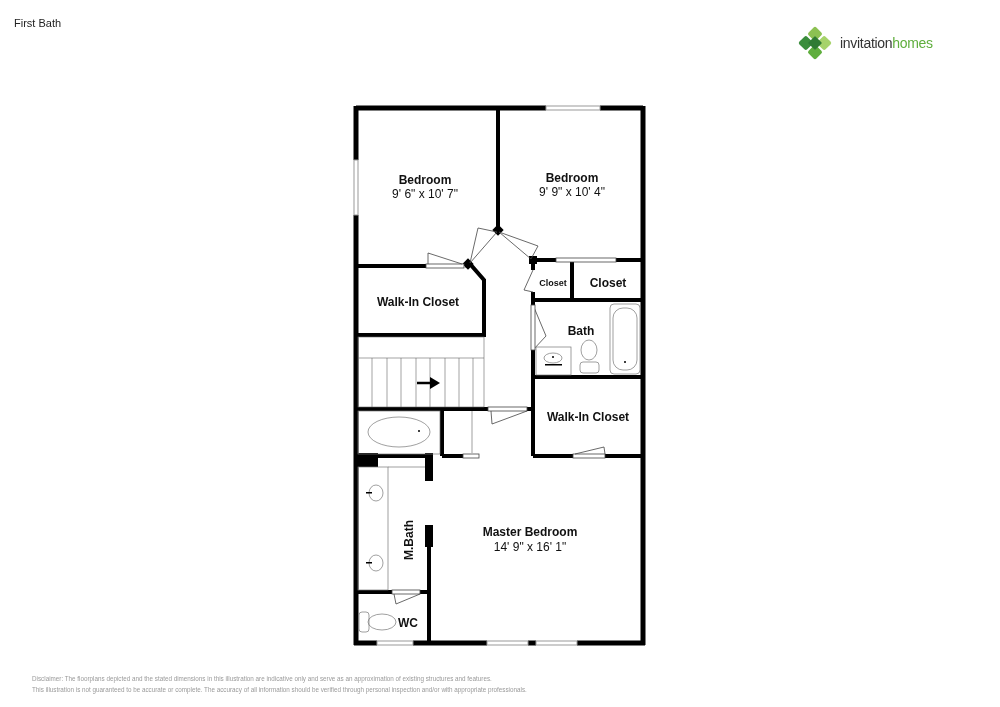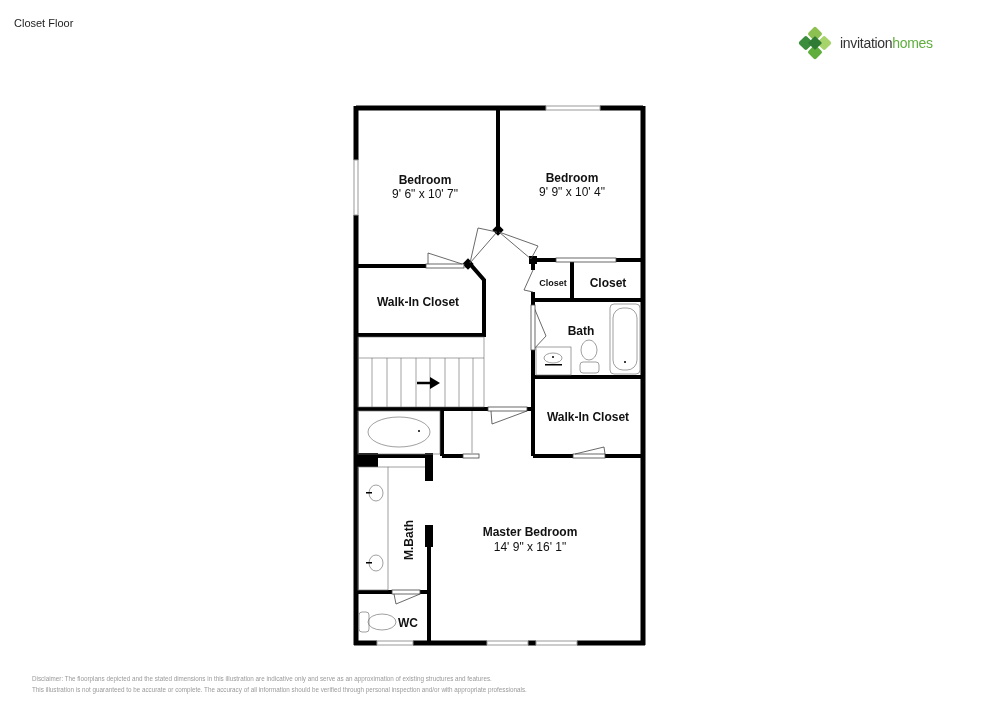--- a/index.html
+++ b/index.html
@@ -10,21 +10,21 @@
   .logo-text .a { color:#333; }
   .logo-text .b { color:#5fae3d; }
   .disclaimer { position:absolute; left:32px; top:673px; font-size:6.3px; line-height:11px; color:#9a9a9a; }
   svg.plan { position:absolute; left:0; top:0; }
   .lbl { font-family:"Liberation Sans", sans-serif; fill:#111; }
 </style>
 </head>
 <body>
 
 <div class="hdr">
-  <div>Closet Floor</div>
+  <div>First Bath</div>
 </div>
 
 <div class="logo">
   <svg width="34" height="34" viewBox="0 0 34 34">
     <g transform="translate(17,17) rotate(45)">
       <rect x="-12" y="-12" width="11" height="11" rx="2" fill="#8cc152"></rect>
       <rect x="1" y="-12" width="11" height="11" rx="2" fill="#a6d36a"></rect>
       <rect x="-12" y="1" width="11" height="11" rx="2" fill="#3a8d3c"></rect>
       <rect x="1" y="1" width="11" height="11" rx="2" fill="#5fae3d"></rect>
       <rect x="-5" y="-5" width="10" height="10" rx="1" fill="#2f7a34"></rect>

